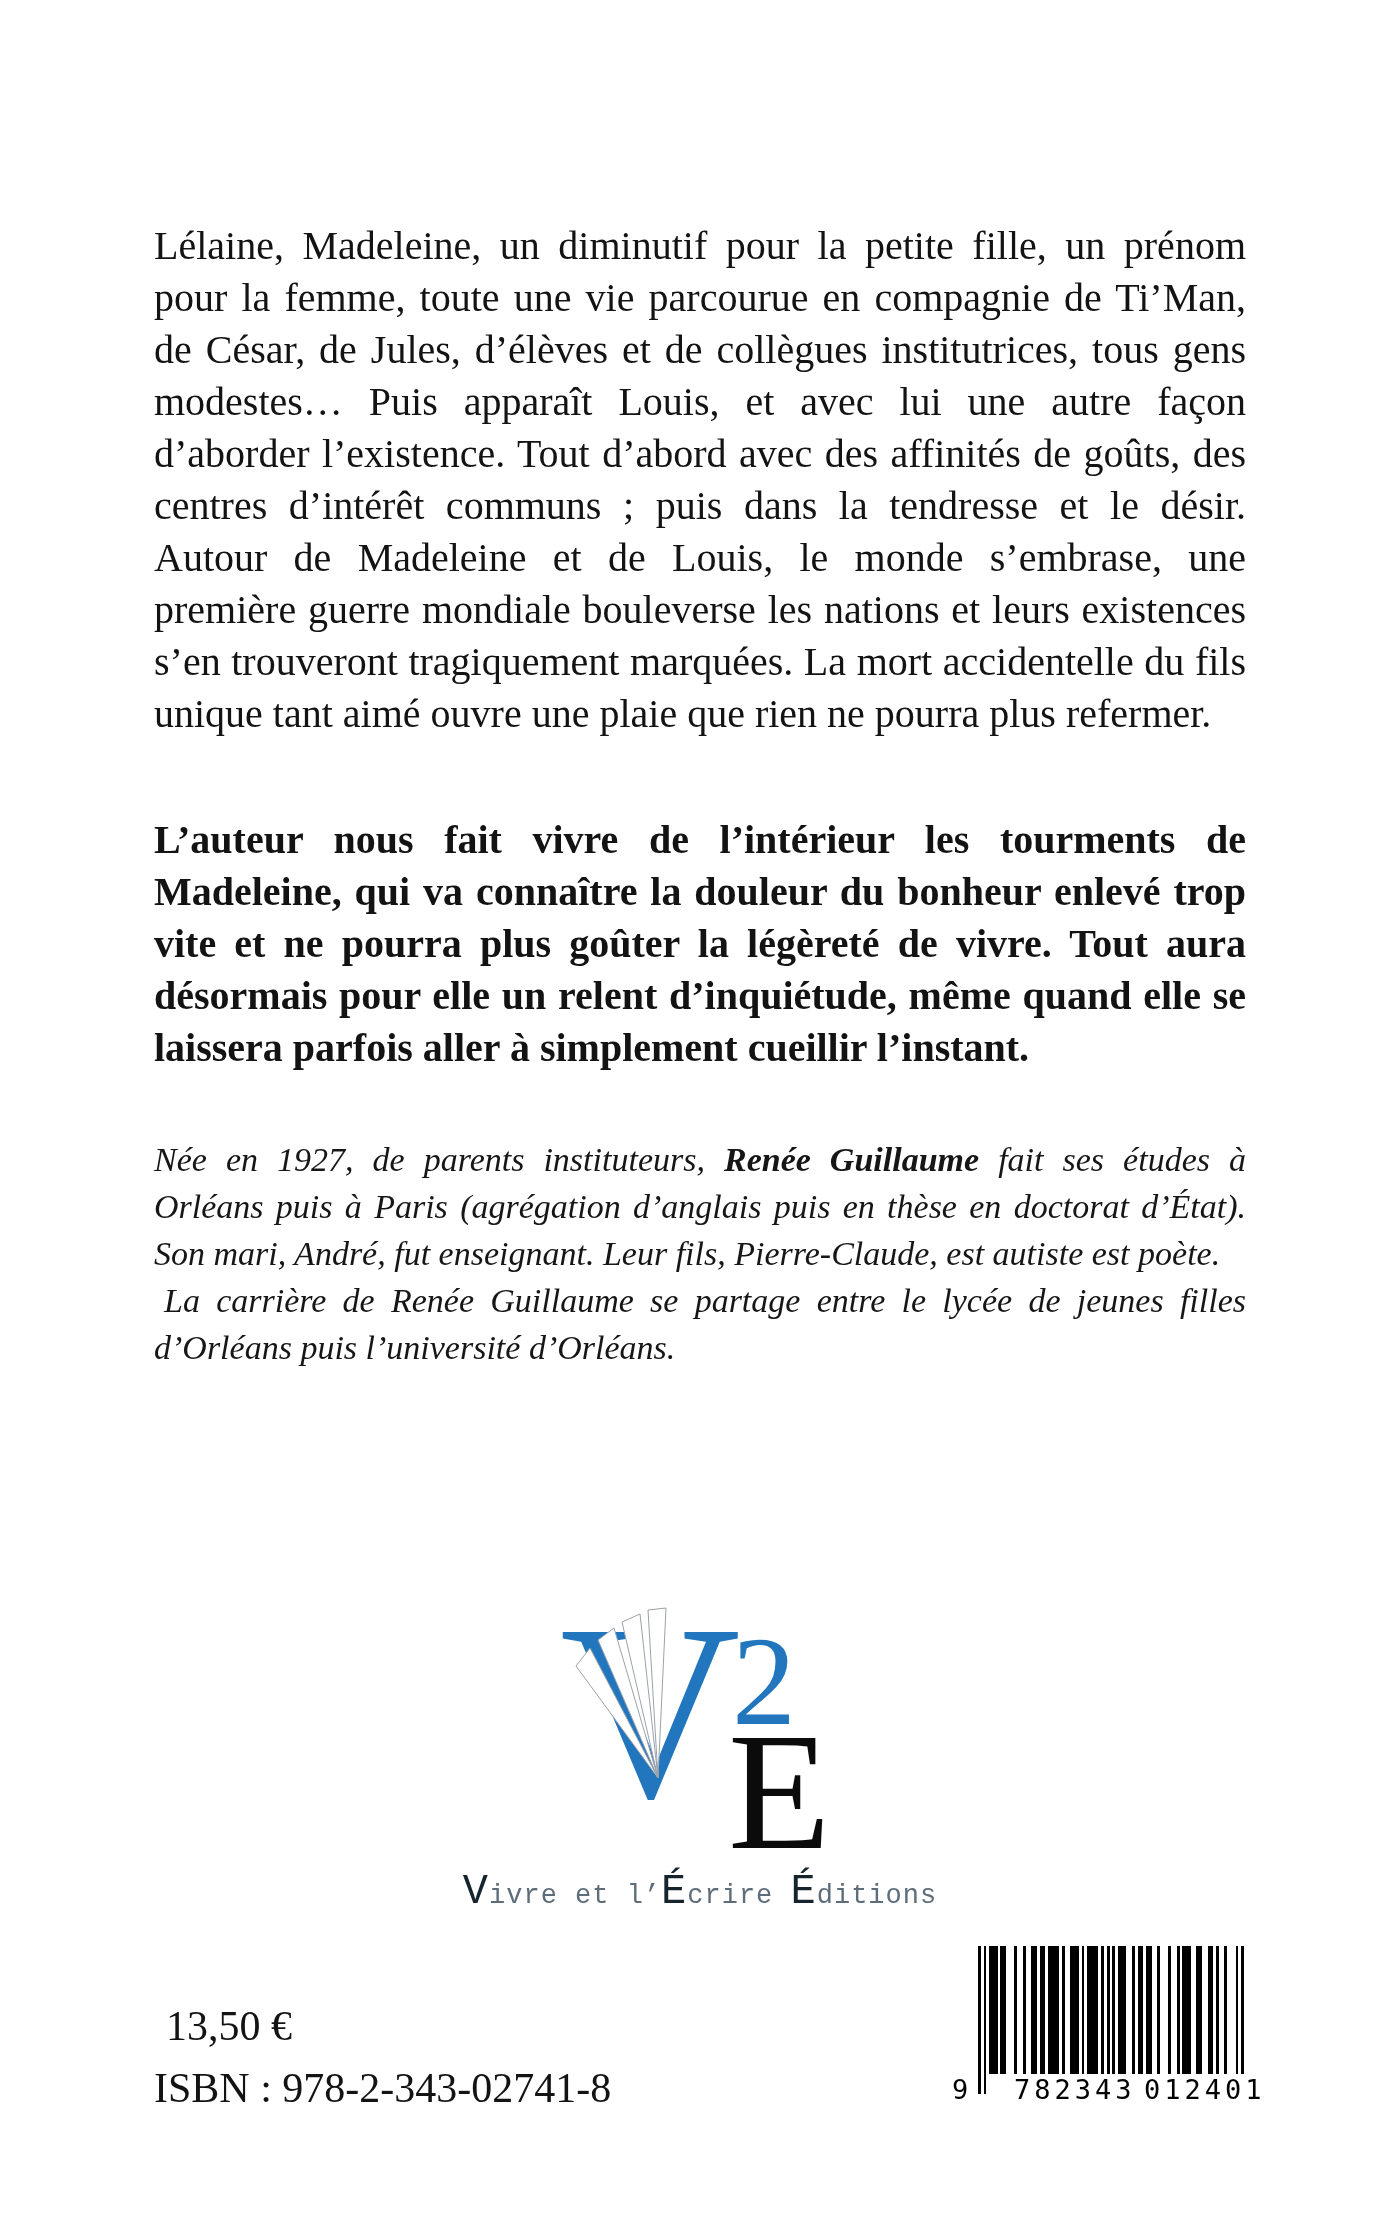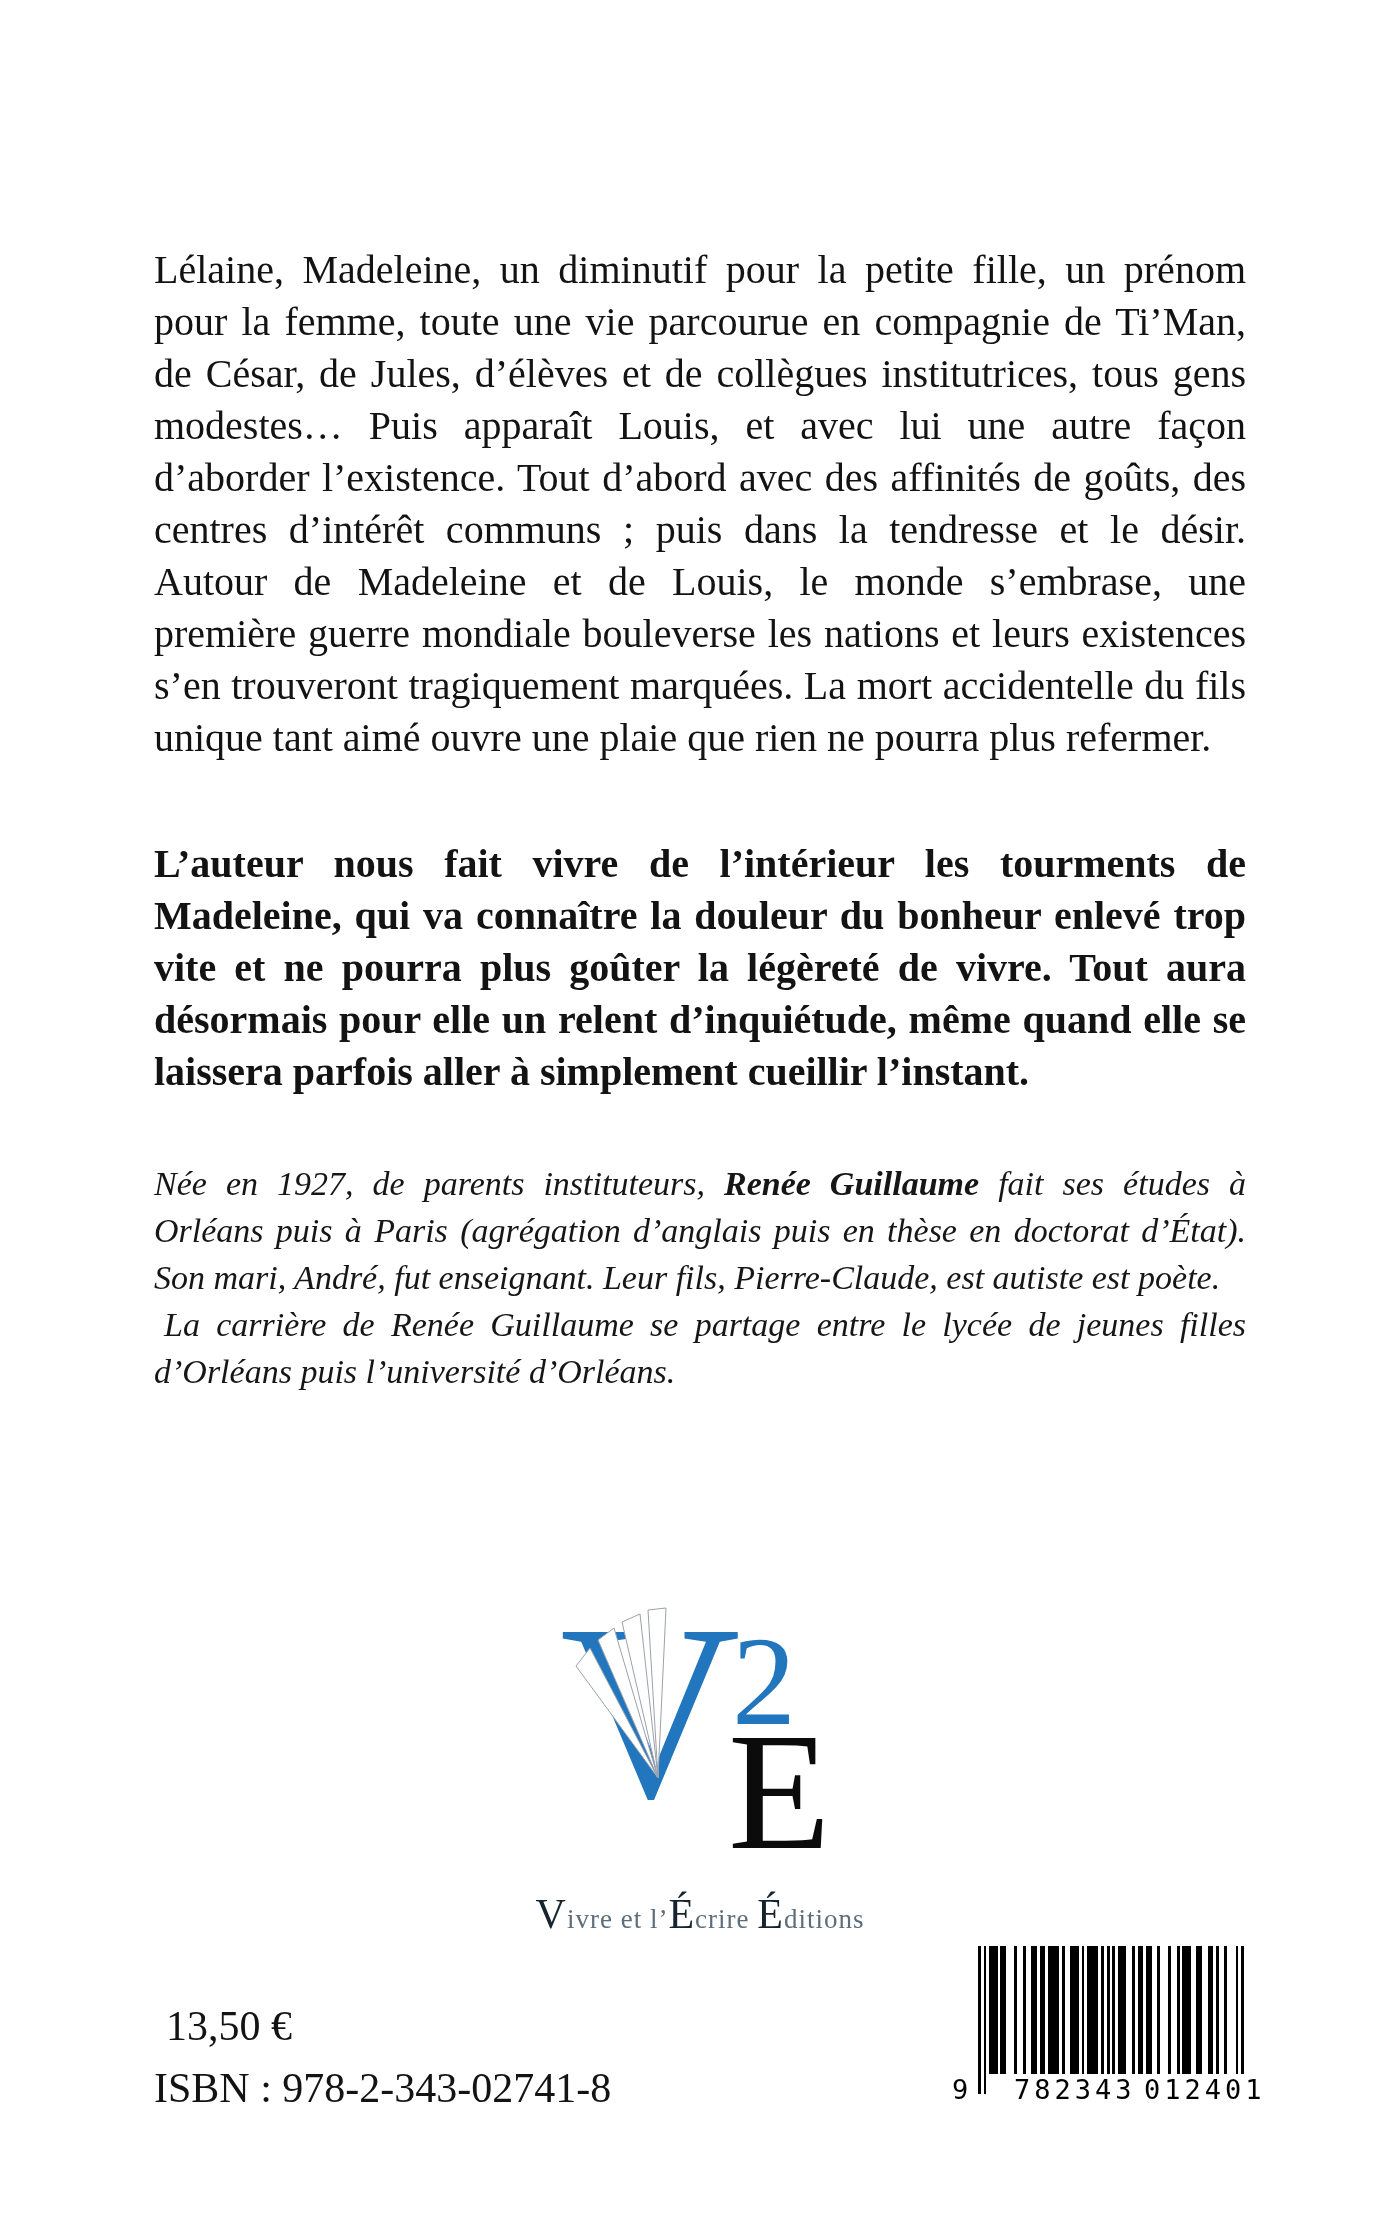--- a/index.html
+++ b/index.html
@@ -7,21 +7,21 @@
   body {
     background: #ffffff;
     position: relative;
     overflow: hidden;
     font-family: "Liberation Serif", serif;
     color: #131313;
   }
   .content {
     position: absolute;
     left: 154px;
-    top: 244px;
+    top: 220px;
     width: 1092px;
   }
   .blurb p {
     font-size: 40px;
     line-height: 52px;
     text-align: justify;
     color: #131313;
   }
   .blurb p + p { margin-top: 74px; font-weight: bold; }
   .bio {
@@ -36,24 +36,25 @@
   .bio p.indented { text-indent: 10px; }
   .logo-wrap {
     position: absolute;
     top: 1596px;
     left: 0;
     width: 100%;
     text-align: center;
   }
   .logo-svg { display: inline-block; }
   .logo-caption {
-    margin-top: 22px;
+    margin-top: 0;
     font-size: 27px;
     color: #5d6d79;
     letter-spacing: 1px;
+    font-family: Liberation Mono, monospace;
   }
   .logo-caption .cap {
     font-size: 42px;
     color: #16242e;
   }
   .price {
     position: absolute;
     left: 154px;
     top: 2002px;
     font-size: 42px;

